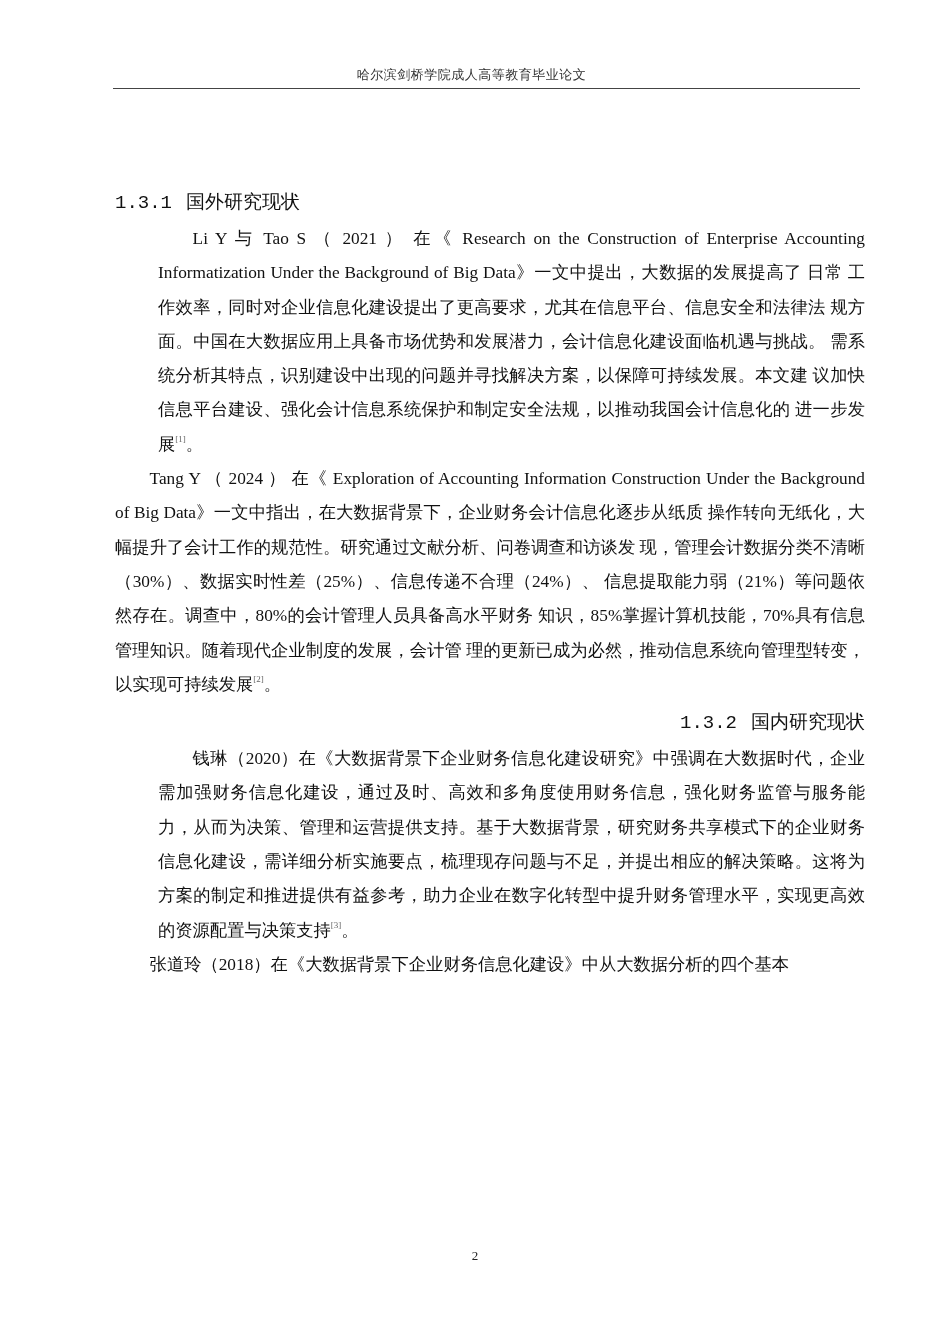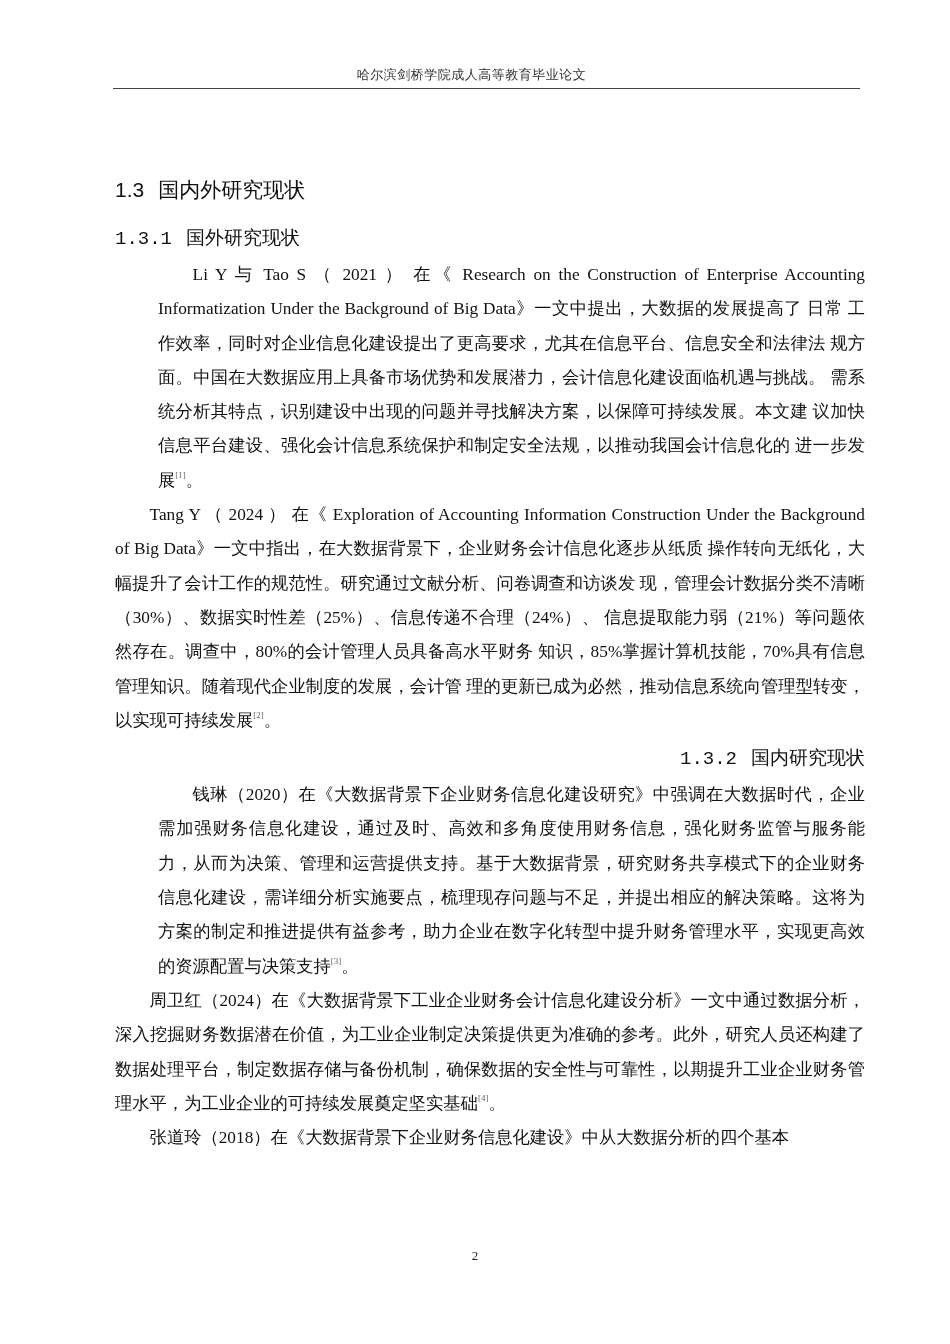--- a/index.html
+++ b/index.html
@@ -23,30 +23,28 @@
   .page-number { position: absolute; left: 0; right: 0; top: 1248px; text-align: center;
                  font-size: 13px; color: #222; }
 </style>
 </head>
 <body>
 
 <div class="header">哈尔滨剑桥学院成人高等教育毕业论文</div>
 <div class="header-rule"></div>
 
 <div class="content">
-  <h2 class="h2"><span class="num">1.3</span><span>国内外研究现状</span></h2>
 
   <h3 class="h3"><span class="num">1.3.1</span><span>国外研究现状</span></h3>
 
   <p class="para p1"><span>Li Y 与 Tao S （ 2021 ） 在《 Research on the Construction of Enterprise Accounting Informatization Under the Background of Big Data》一文中提出，大数据的发展提高了 日常 工作效率，同时对企业信息化建设提出了更高要求，尤其在信息平台、信息安全和法律法 规方面。中国在大数据应用上具备市场优势和发展潜力，会计信息化建设面临机遇与挑战。 需系统分析其特点，识别建设中出现的问题并寻找解决方案，以保障可持续发展。本文建 议加快信息平台建设、强化会计信息系统保护和制定安全法规，以推动我国会计信息化的 进一步发展</span><sup class="cite">[1]</sup><span>。</span></p>
 
   <p class="para"><span>Tang Y （ 2024 ） 在《 Exploration of Accounting Information Construction Under the Background of Big Data》一文中指出，在大数据背景下，企业财务会计信息化逐步从纸质 操作转向无纸化，大幅提升了会计工作的规范性。研究通过文献分析、问卷调查和访谈发 现，管理会计数据分类不清晰（30%）、数据实时性差（25%）、信息传递不合理（24%）、 信息提取能力弱（21%）等问题依然存在。调查中，80%的会计管理人员具备高水平财务 知识，85%掌握计算机技能，70%具有信息管理知识。随着现代企业制度的发展，会计管 理的更新已成为必然，推动信息系统向管理型转变，以实现可持续发展</span><sup class="cite">[2]</sup><span>。</span></p>
 
   <h3 class="h3 second"><span class="num">1.3.2</span><span>国内研究现状</span></h3>
 
   <p class="para p1"><span>钱琳（2020）在《大数据背景下企业财务信息化建设研究》中强调在大数据时代，企业需加强财务信息化建设，通过及时、高效和多角度使用财务信息，强化财务监管与服务能力，从而为决策、管理和运营提供支持。基于大数据背景，研究财务共享模式下的企业财务信息化建设，需详细分析实施要点，梳理现存问题与不足，并提出相应的解决策略。这将为方案的制定和推进提供有益参考，助力企业在数字化转型中提升财务管理水平，实现更高效的资源配置与决策支持</span><sup class="cite">[3]</sup><span>。</span></p>
 
-  <p class="para"><span>周卫红（2024）在《大数据背景下工业企业财务会计信息化建设分析》一文中通过数据分析，深入挖掘财务数据潜在价值，为工业企业制定决策提供更为准确的参考。此外，研究人员还构建了数据处理平台，制定数据存储与备份机制，确保数据的安全性与可靠性，以期提升工业企业财务管理水平，为工业企业的可持续发展奠定坚实基础</span><sup class="cite">[4]</sup><span>。</span></p>
 
   <p class="para"><span>张道玲（2018）在《大数据背景下企业财务信息化建设》中从大数据分析的四个基本</span></p>
 </div>
 
 <div class="page-number">2</div>
 
 </body></html>

